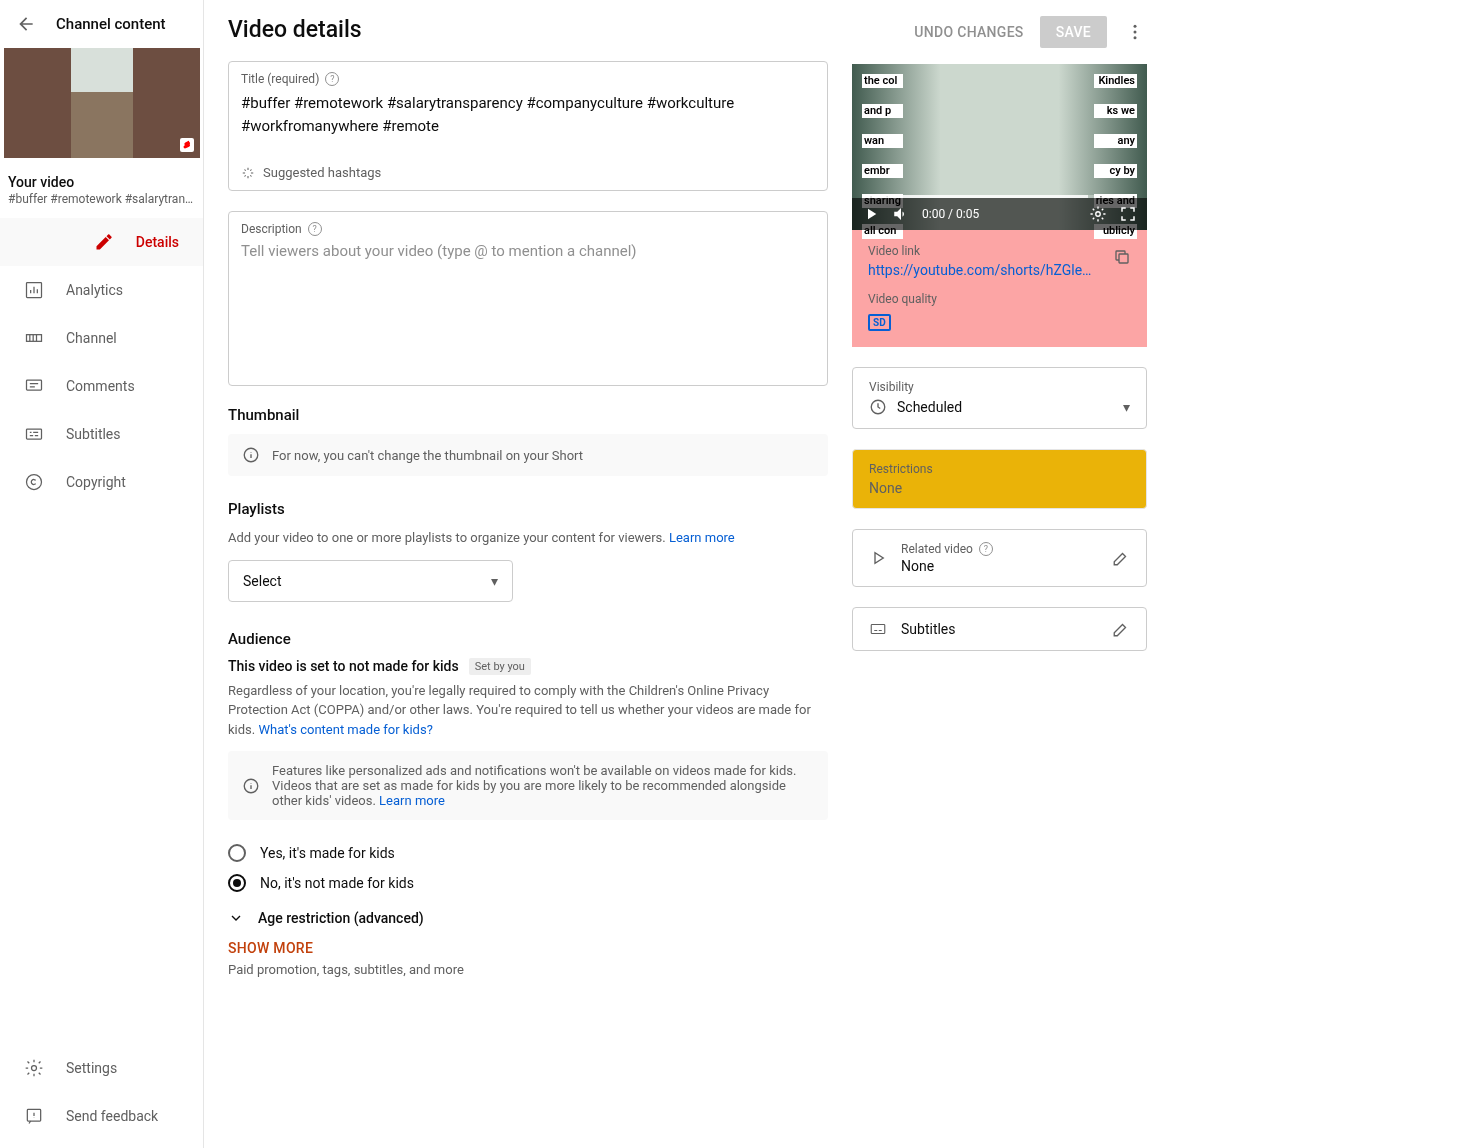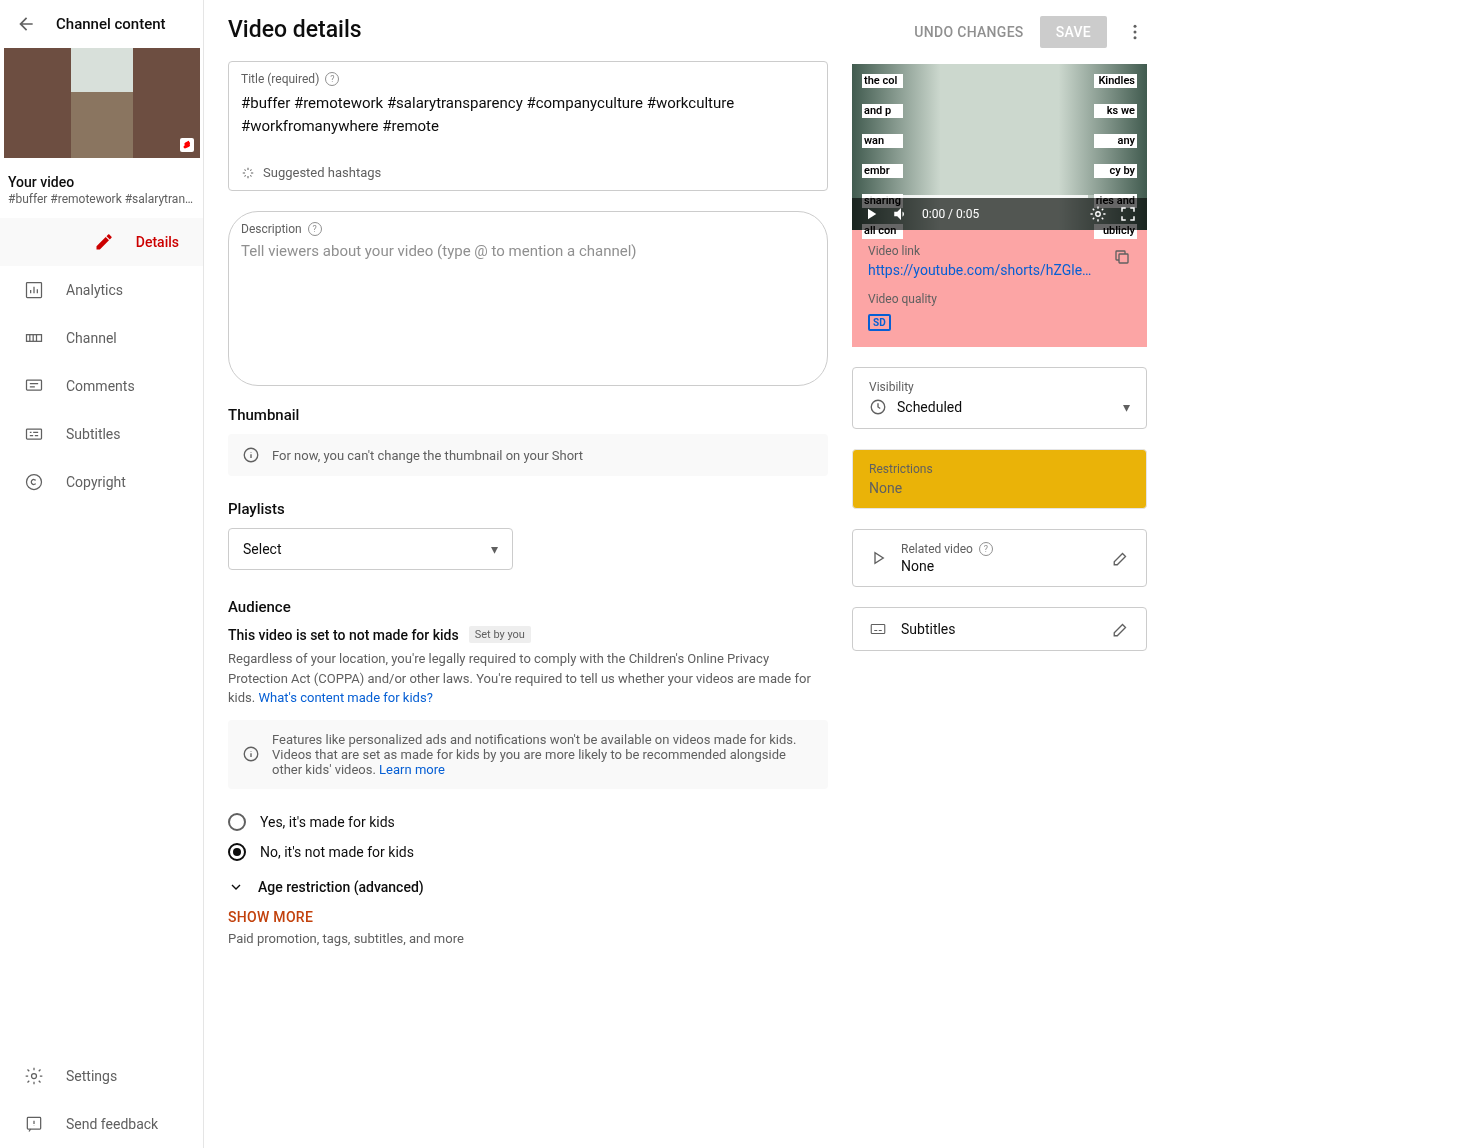--- a/index.html
+++ b/index.html
@@ -18,37 +18,37 @@
 .shorts-badge svg { width: 10px; height: 10px; fill: #f00; }
 .your-video { padding: 8px 8px 12px 8px; }
 .your-video-title { font-weight: 500; font-size: 14px; }
 .your-video-sub { font-size: 12px; color: #606060; white-space: nowrap; overflow: hidden; text-overflow: ellipsis; margin-top: 2px; }
 .nav-items { flex: 1; }
 .nav-item { display: flex; align-items: center; gap: 22px; padding: 0 24px; height: 48px; cursor: pointer; color: #606060; }
 .nav-item.active { color: #c00; background: #f9f9f9; justify-content: flex-end; }
 .nav-item .icon { width: 20px; height: 20px; }
 .nav-item .label { font-size: 14px; font-weight: 400; }
 .nav-item.active .label { color: #c00; font-weight: 500; }
-.sidebar-footer { border-top: 1px solid transparent; }
+.sidebar-footer { border-top: 1px solid transparent; padding-bottom: 8px; }
 
 
 .main { flex: 1; display: flex; padding: 16px 24px 24px 24px; gap: 24px; overflow-y: auto; }
 .content-col { flex: 1; max-width: 600px; }
 .header-row { display: flex; align-items: center; justify-content: space-between; margin-bottom: 18px; }
 .page-title { font-size: 23px; font-weight: 500; }
 .btn-text { color: #909090; font-weight: 500; font-size: 14px; letter-spacing: .3px; cursor: pointer; }
 .btn-save { background: #ccc; color: #fff; padding: 8px 16px; border-radius: 2px; font-weight: 500; font-size: 14px; letter-spacing: .3px; }
 .more-btn { width: 24px; height: 24px; color: #606060; cursor: pointer; display: flex; align-items: center; justify-content: center; }
 
 .field-box { border: 1px solid #ccc; border-radius: 4px; padding: 10px 12px 10px 12px; margin-bottom: 20px; }
 .field-label { font-size: 12px; color: #606060; display: flex; align-items: center; gap: 6px; }
 .help-icon { width: 14px; height: 14px; border: 1px solid #909090; border-radius: 50%; display: inline-flex; align-items: center; justify-content: center; font-size: 9px; color: #909090; }
 .field-value { font-size: 15px; color: #0d0d0d; margin-top: 6px; line-height: 1.5; }
 .suggested-row { display: flex; align-items: center; gap: 8px; margin-top: 28px; color: #606060; font-size: 13px; }
-.desc-box { height: 175px; border-radius: 30px; }
+.desc-box { height: 175px; }
 .desc-placeholder { color: #909090; font-size: 15px; margin-top: 6px; }
 
 .section-title { font-size: 15px; font-weight: 500; margin-bottom: 10px; }
 .info-banner { background: #f9f9f9; border-radius: 4px; padding: 12px 14px; display: flex; align-items: center; gap: 12px; color: #606060; font-size: 13px; margin-bottom: 24px; }
 .info-banner .info-icon { width: 18px; height: 18px; flex-shrink: 0; }
 
 .section-desc { font-size: 13px; color: #606060; margin-bottom: 12px; line-height: 1.5; }
 .link { color: #065fd4; cursor: pointer; }
 
 .select-box { border: 1px solid #ccc; border-radius: 4px; padding: 12px 14px; width: 285px; display: flex; justify-content: space-between; align-items: flex-start; cursor: pointer; margin-bottom: 28px; }
@@ -241,20 +241,23 @@
         <div class="info-icon">
             <svg viewBox="0 0 24 24" fill="none" stroke="currentColor" stroke-width="1.8">
               <circle cx="12" cy="12" r="9"></circle>
               <path d="M12 8v.5M12 11v5"></path>
             </svg>
           </div>
         <span>For now, you can't change the thumbnail on your Short</span>
       </div>
 
       <div class="section-title">Playlists</div>
+      <div class="section-desc">
+        <span>Add your video to one or more playlists to organize your content for viewers. </span><span class="link">Learn more</span>
+      </div>
       <div class="select-box">
         <span>Select</span>
         <span class="caret">▾</span>
       </div>
 
       <div class="section-title">Audience</div>
       <div class="audience-row">
         <div class="audience-status">This video is set to not made for kids</div>
         <div class="audience-badge">Set by you</div>
       </div>

